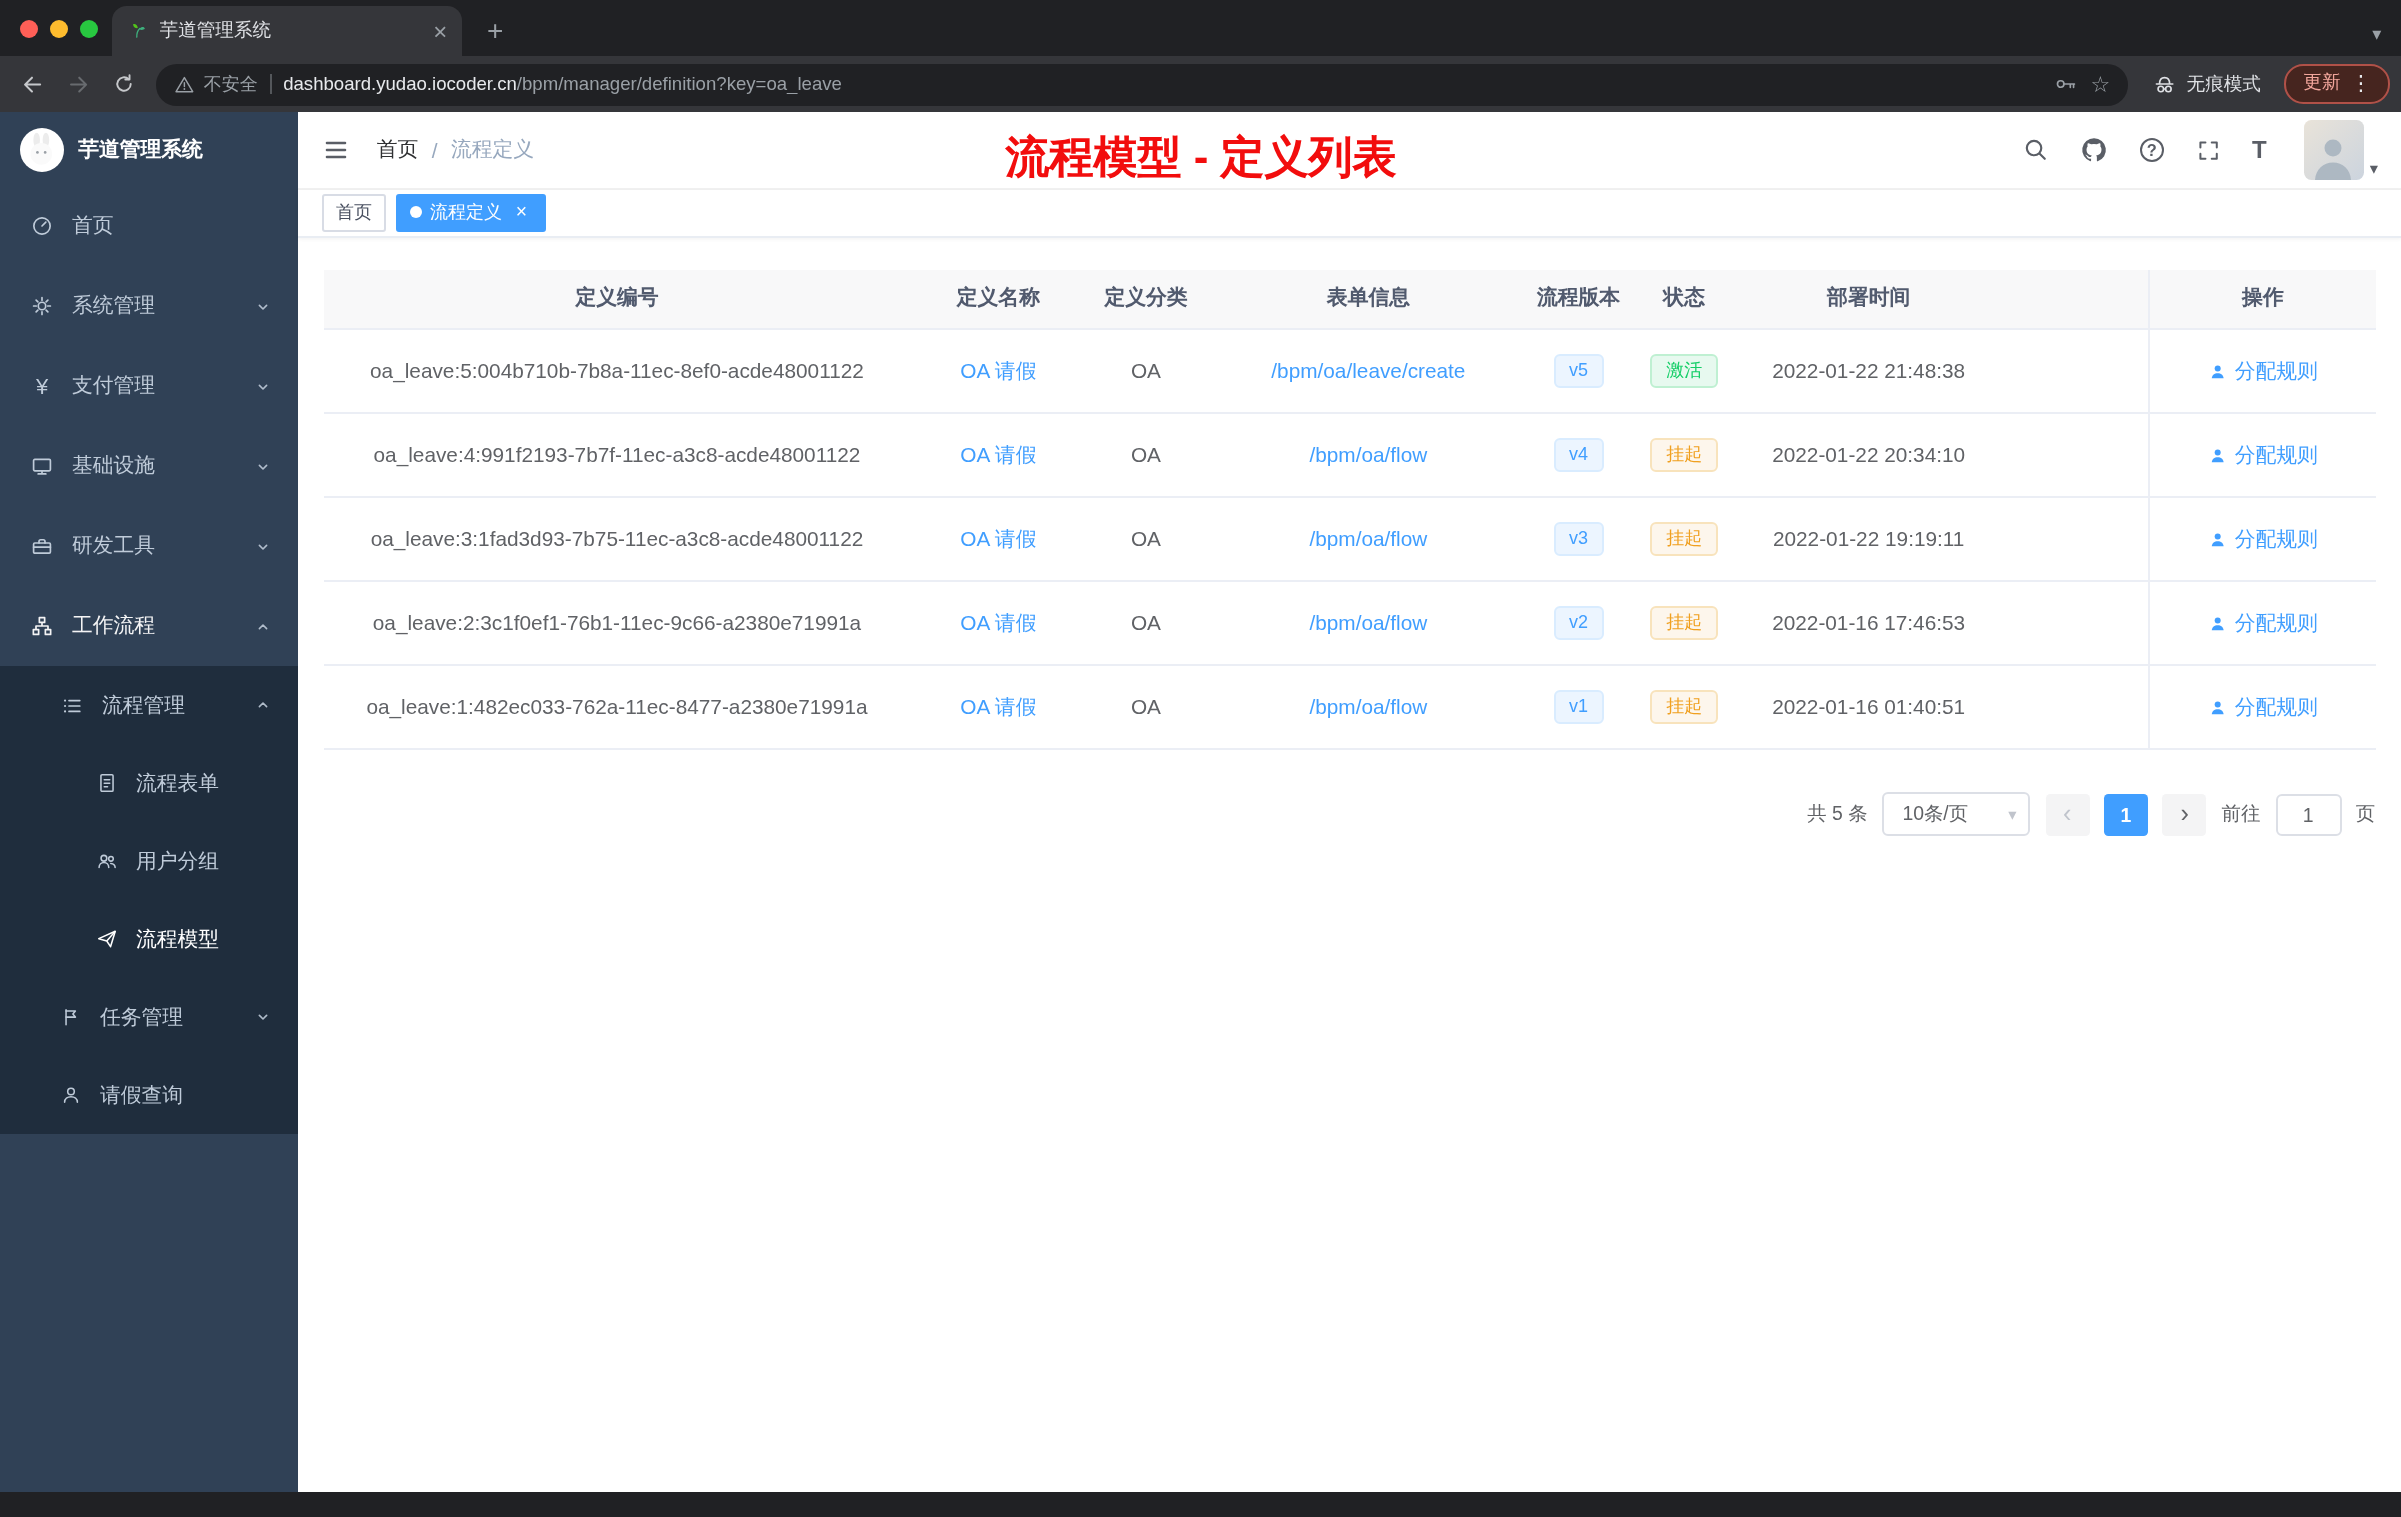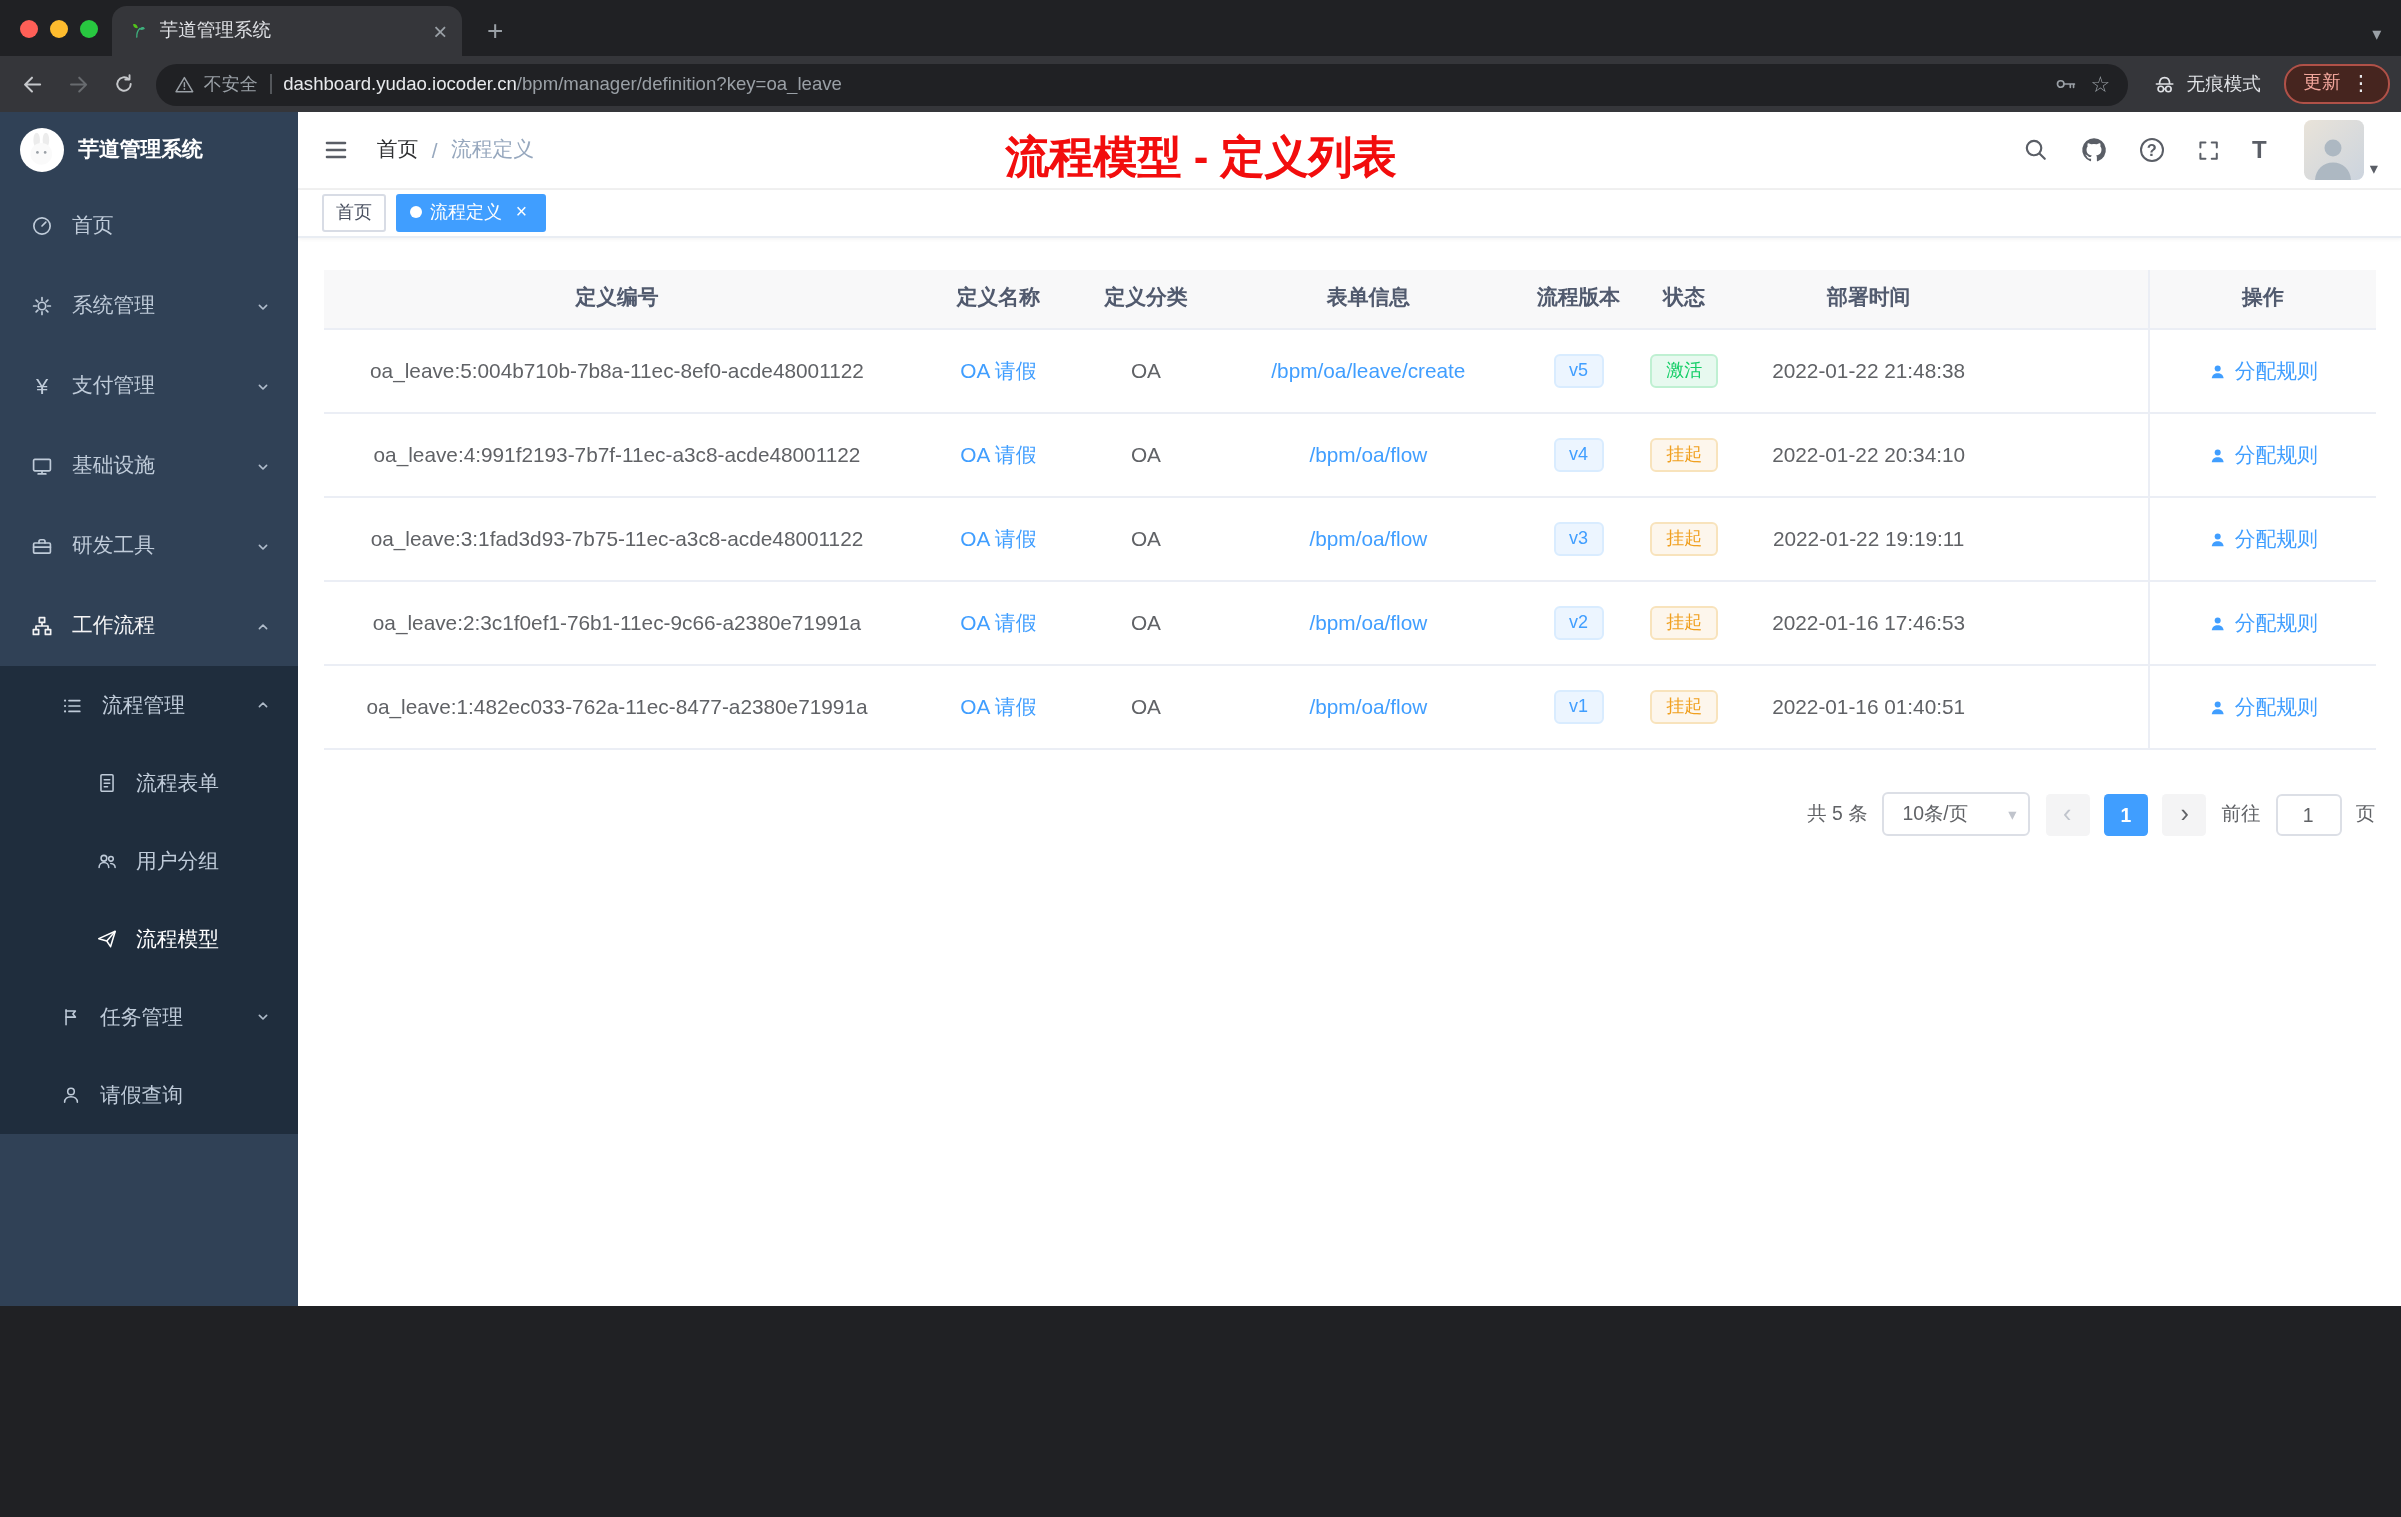--- a/index.html
+++ b/index.html
@@ -1,18 +1,18 @@
 <!DOCTYPE html>
 <html style="font-size:12px"><head>
 <meta charset="utf-8">
 <style>
   * { box-sizing: border-box; margin: 0; padding: 0; }
   html, body { background: #202124; }
   body { font-family: "Liberation Sans", "DejaVu Sans", sans-serif; }
-  .viewport { width: 2401px; height: 1306px; overflow: hidden; }
+  .viewport { width: 2401px; height: 1492px; overflow: hidden; }
   .screen { width: 1201px; height: 759px; transform: scale(2); transform-origin: 0 0; position: relative; background: #fff; }
 
   svg { display: block; }
 
   
   .tabstrip { height: 28px; background: #202124; position: relative; }
   .traffic { position: absolute; left: 10.4px; top: 9.7px; display: flex; gap: 6px; }
   .light { width: 9px; height: 9px; border-radius: 50%; }
   .light.red { background: #ff5f57; } .light.yellow { background: #febc2e; } .light.green { background: #28c840; }
   .tab { position: absolute; left: 56px; bottom: 0; width: 175px; height: 25px; background: #35363a; border-radius: 7.4px 7.4px 0 0; display: flex; align-items: center; padding: 0 7.4px; gap: 6px; }

